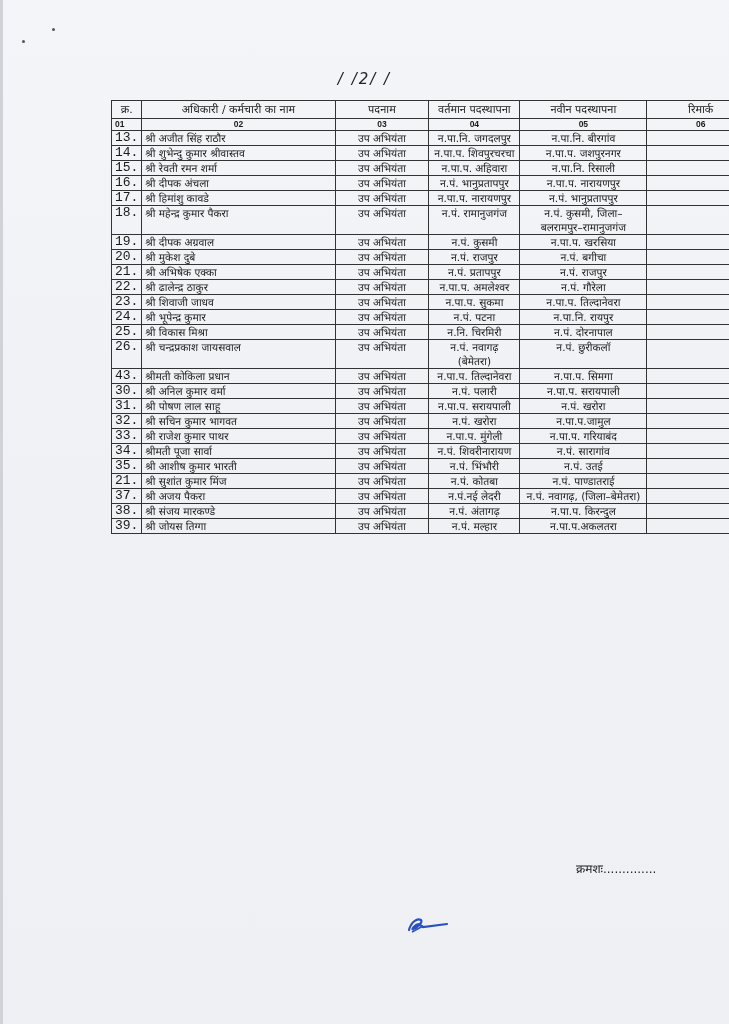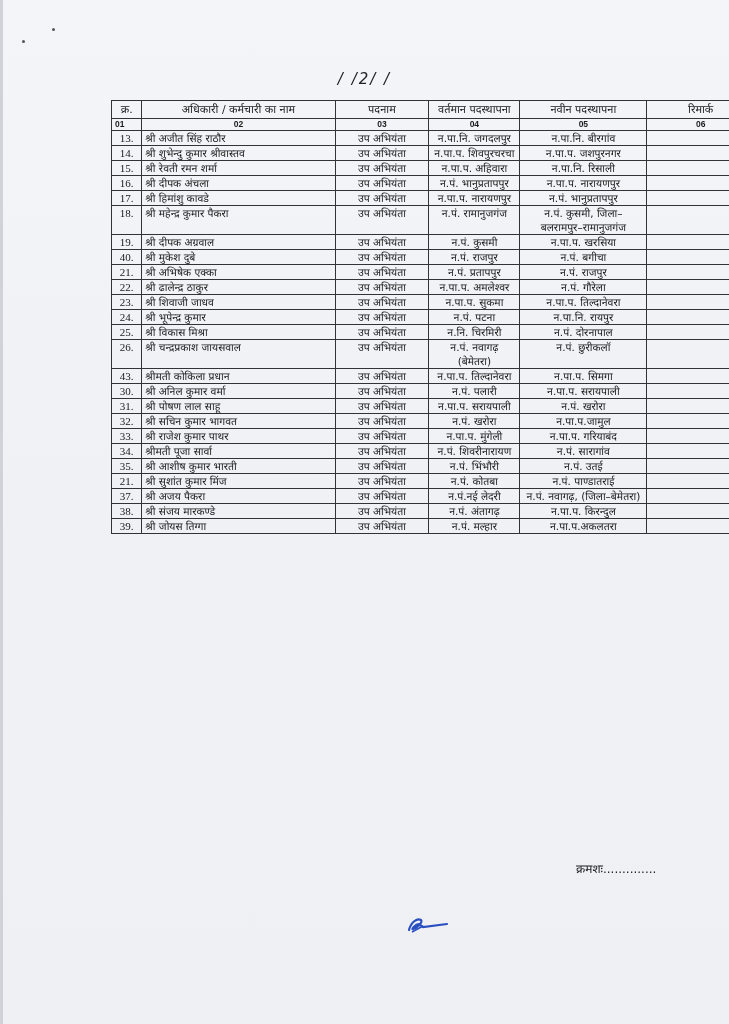--- a/index.html
+++ b/index.html
@@ -29,21 +29,21 @@
       border: 1px solid #333; padding: 0 3px; vertical-align: top; font-weight: normal;
     }
     table.list th { font-size: 11px; line-height: 16px; padding-top: 1px; }
     .c-sn { width: 22px; }
     .c-name { width: 140px; }
     .c-des { width: 68px; }
     .c-cur { width: 66px; }
     .c-new { width: 92px; }
     .c-rem { width: 78px; }
     .center { text-align: center; }
-    td.sn { font-size: 11px; font-family: Liberation Serif, serif; padding: 0 2px; }
+    td.sn { font-size: 13px; font-family: Liberation Mono, monospace; padding: 0 2px; }
     tr.colnums td { font-size: 8.5px; font-family: "Liberation Sans", sans-serif; text-align:center; line-height: 11px; font-weight: bold; }
     tr.colnums td:first-child { text-align: left; }
     .cont {
       position: absolute; top: 860px; left: 576px; font-size: 12px; color: #222;
     }
     .signature { position: absolute; left: 403px; top: 912px; width: 46px; height: 24px; }
   </style>
 </head>
 <body>
 
@@ -132,21 +132,21 @@
         </tr>
         <tr>
           <td class="sn center">19.</td>
           <td>श्री दीपक अग्रवाल</td>
           <td class="center">उप अभियंता</td>
           <td class="center">न.पं. कुसमी</td>
           <td class="center">न.पा.प. खरसिया</td>
           <td></td>
         </tr>
         <tr>
-          <td class="sn center">40.</td>
+          <td class="sn center">20.</td>
           <td>श्री मुकेश दुबे</td>
           <td class="center">उप अभियंता</td>
           <td class="center">न.पं. राजपुर</td>
           <td class="center">न.पं. बगीचा</td>
           <td></td>
         </tr>
         <tr>
           <td class="sn center">21.</td>
           <td>श्री अभिषेक एक्का</td>
           <td class="center">उप अभियंता</td>

